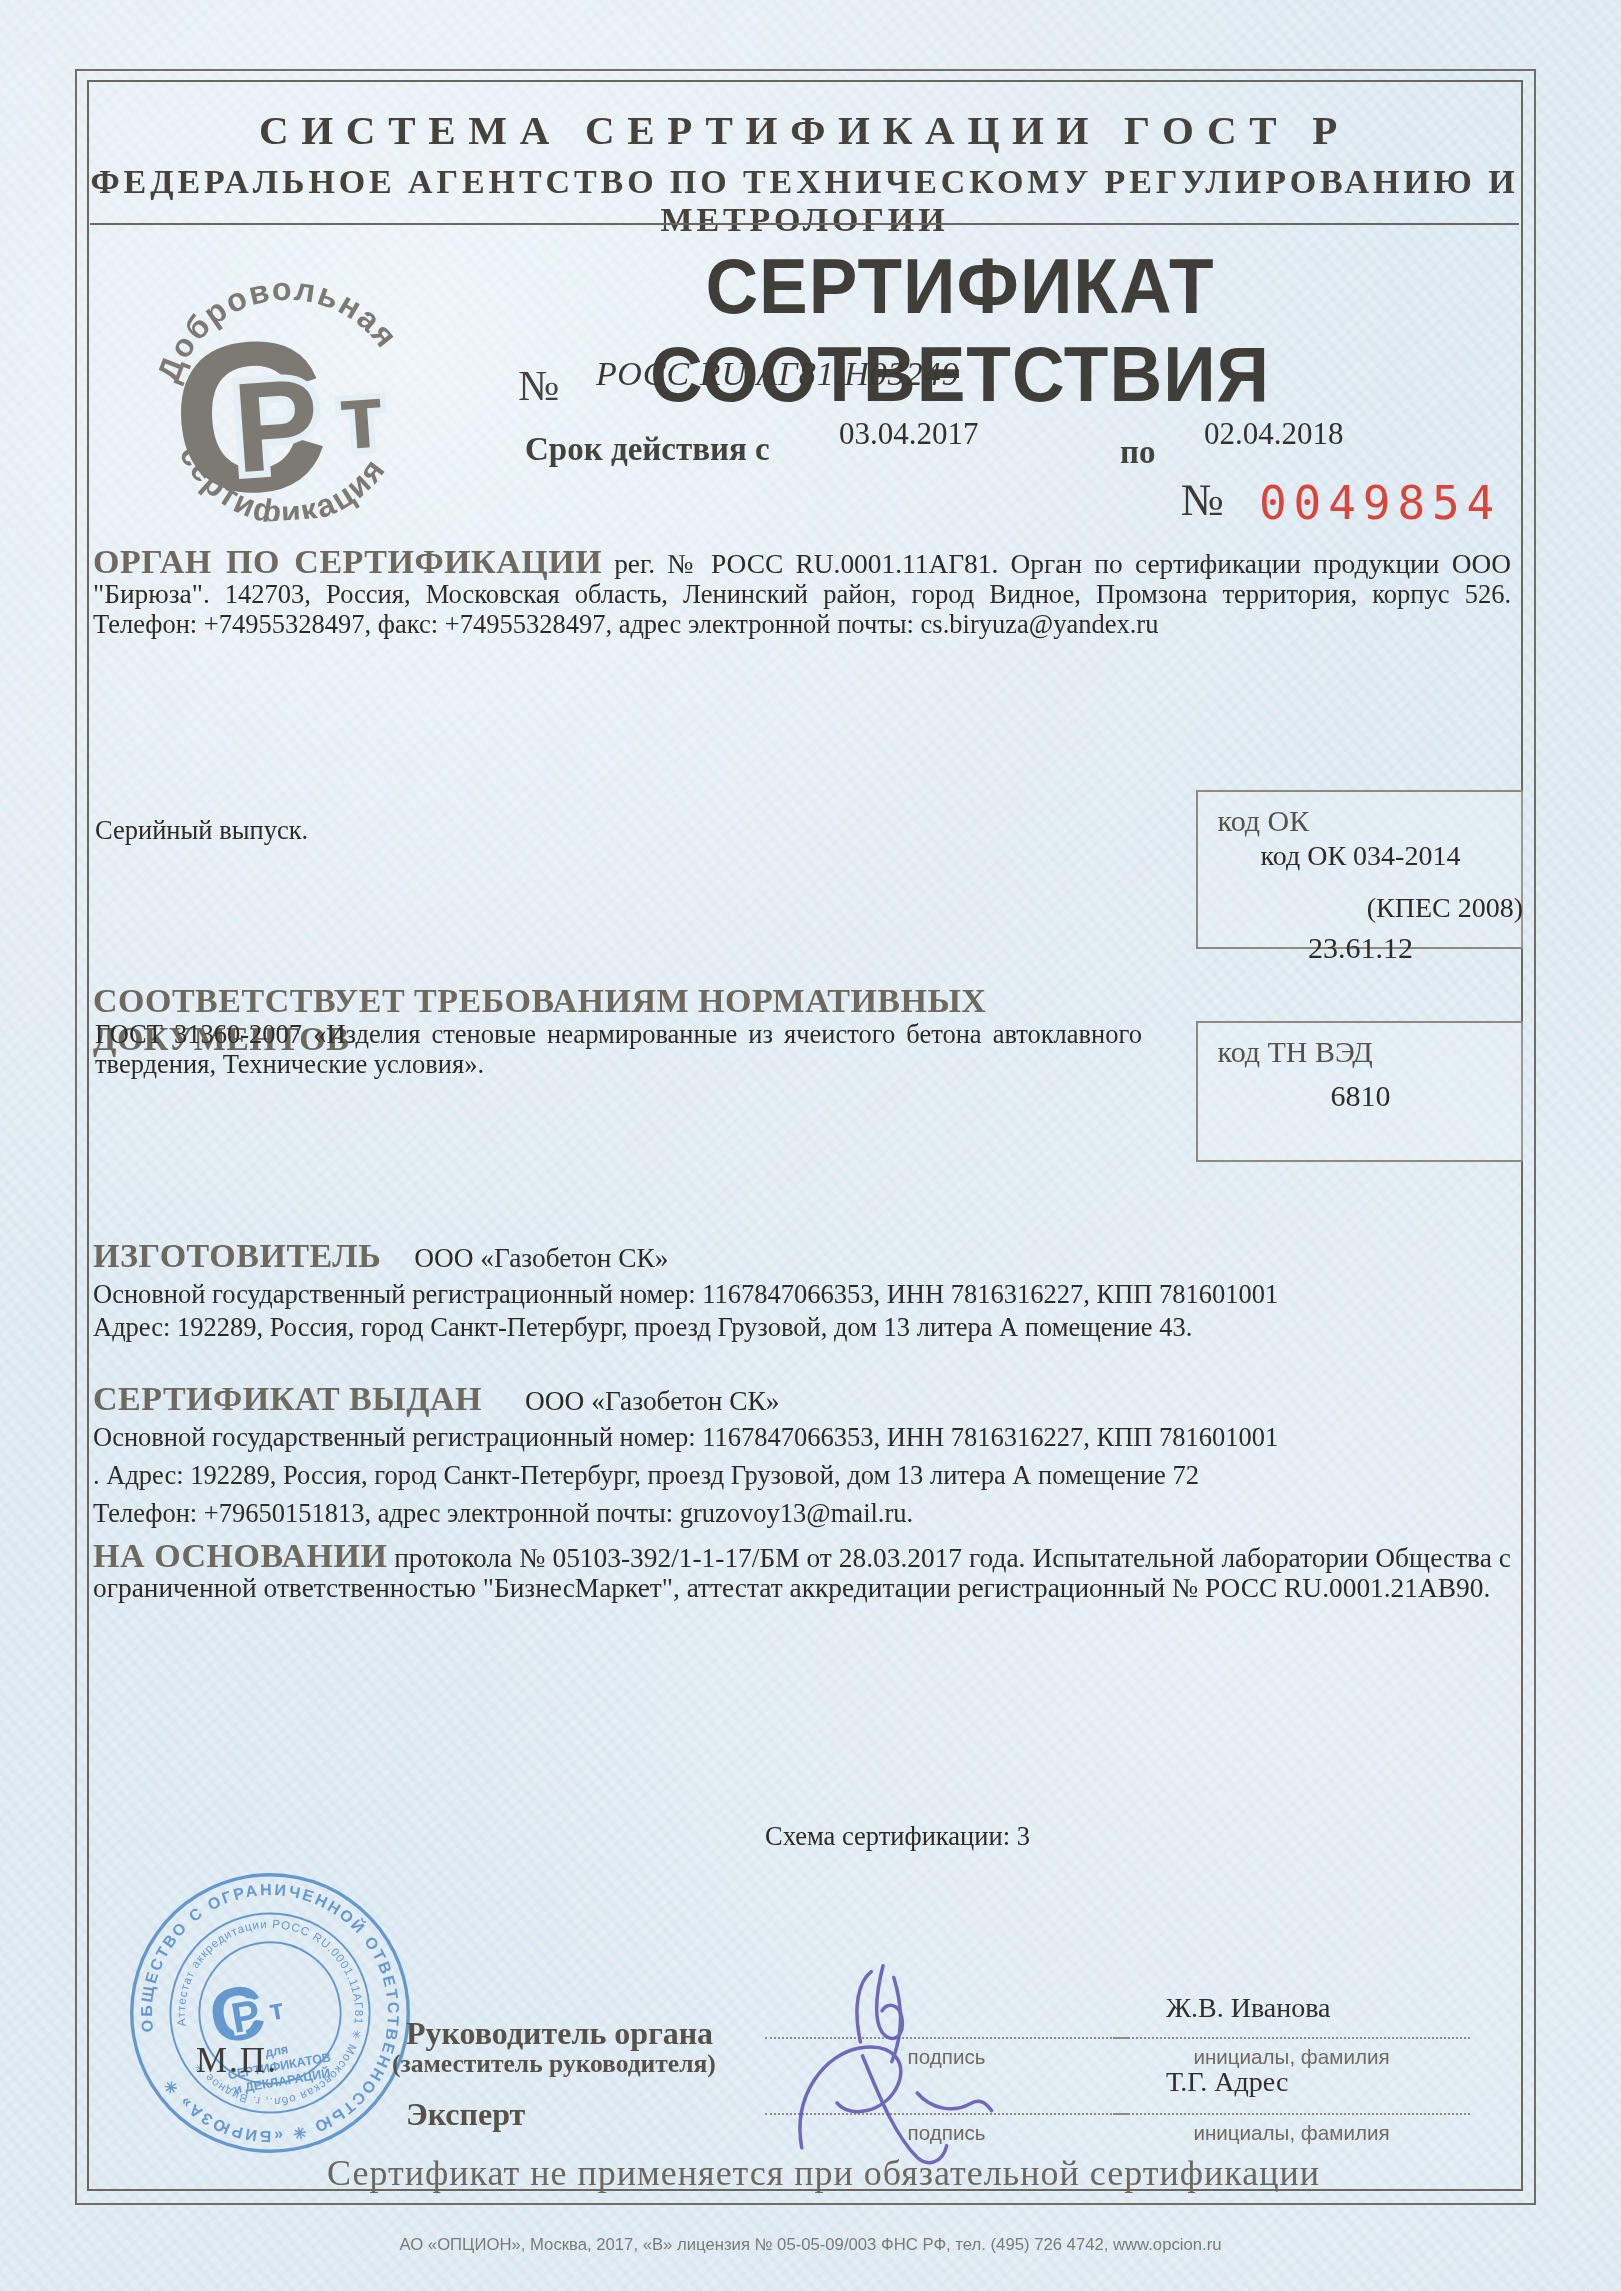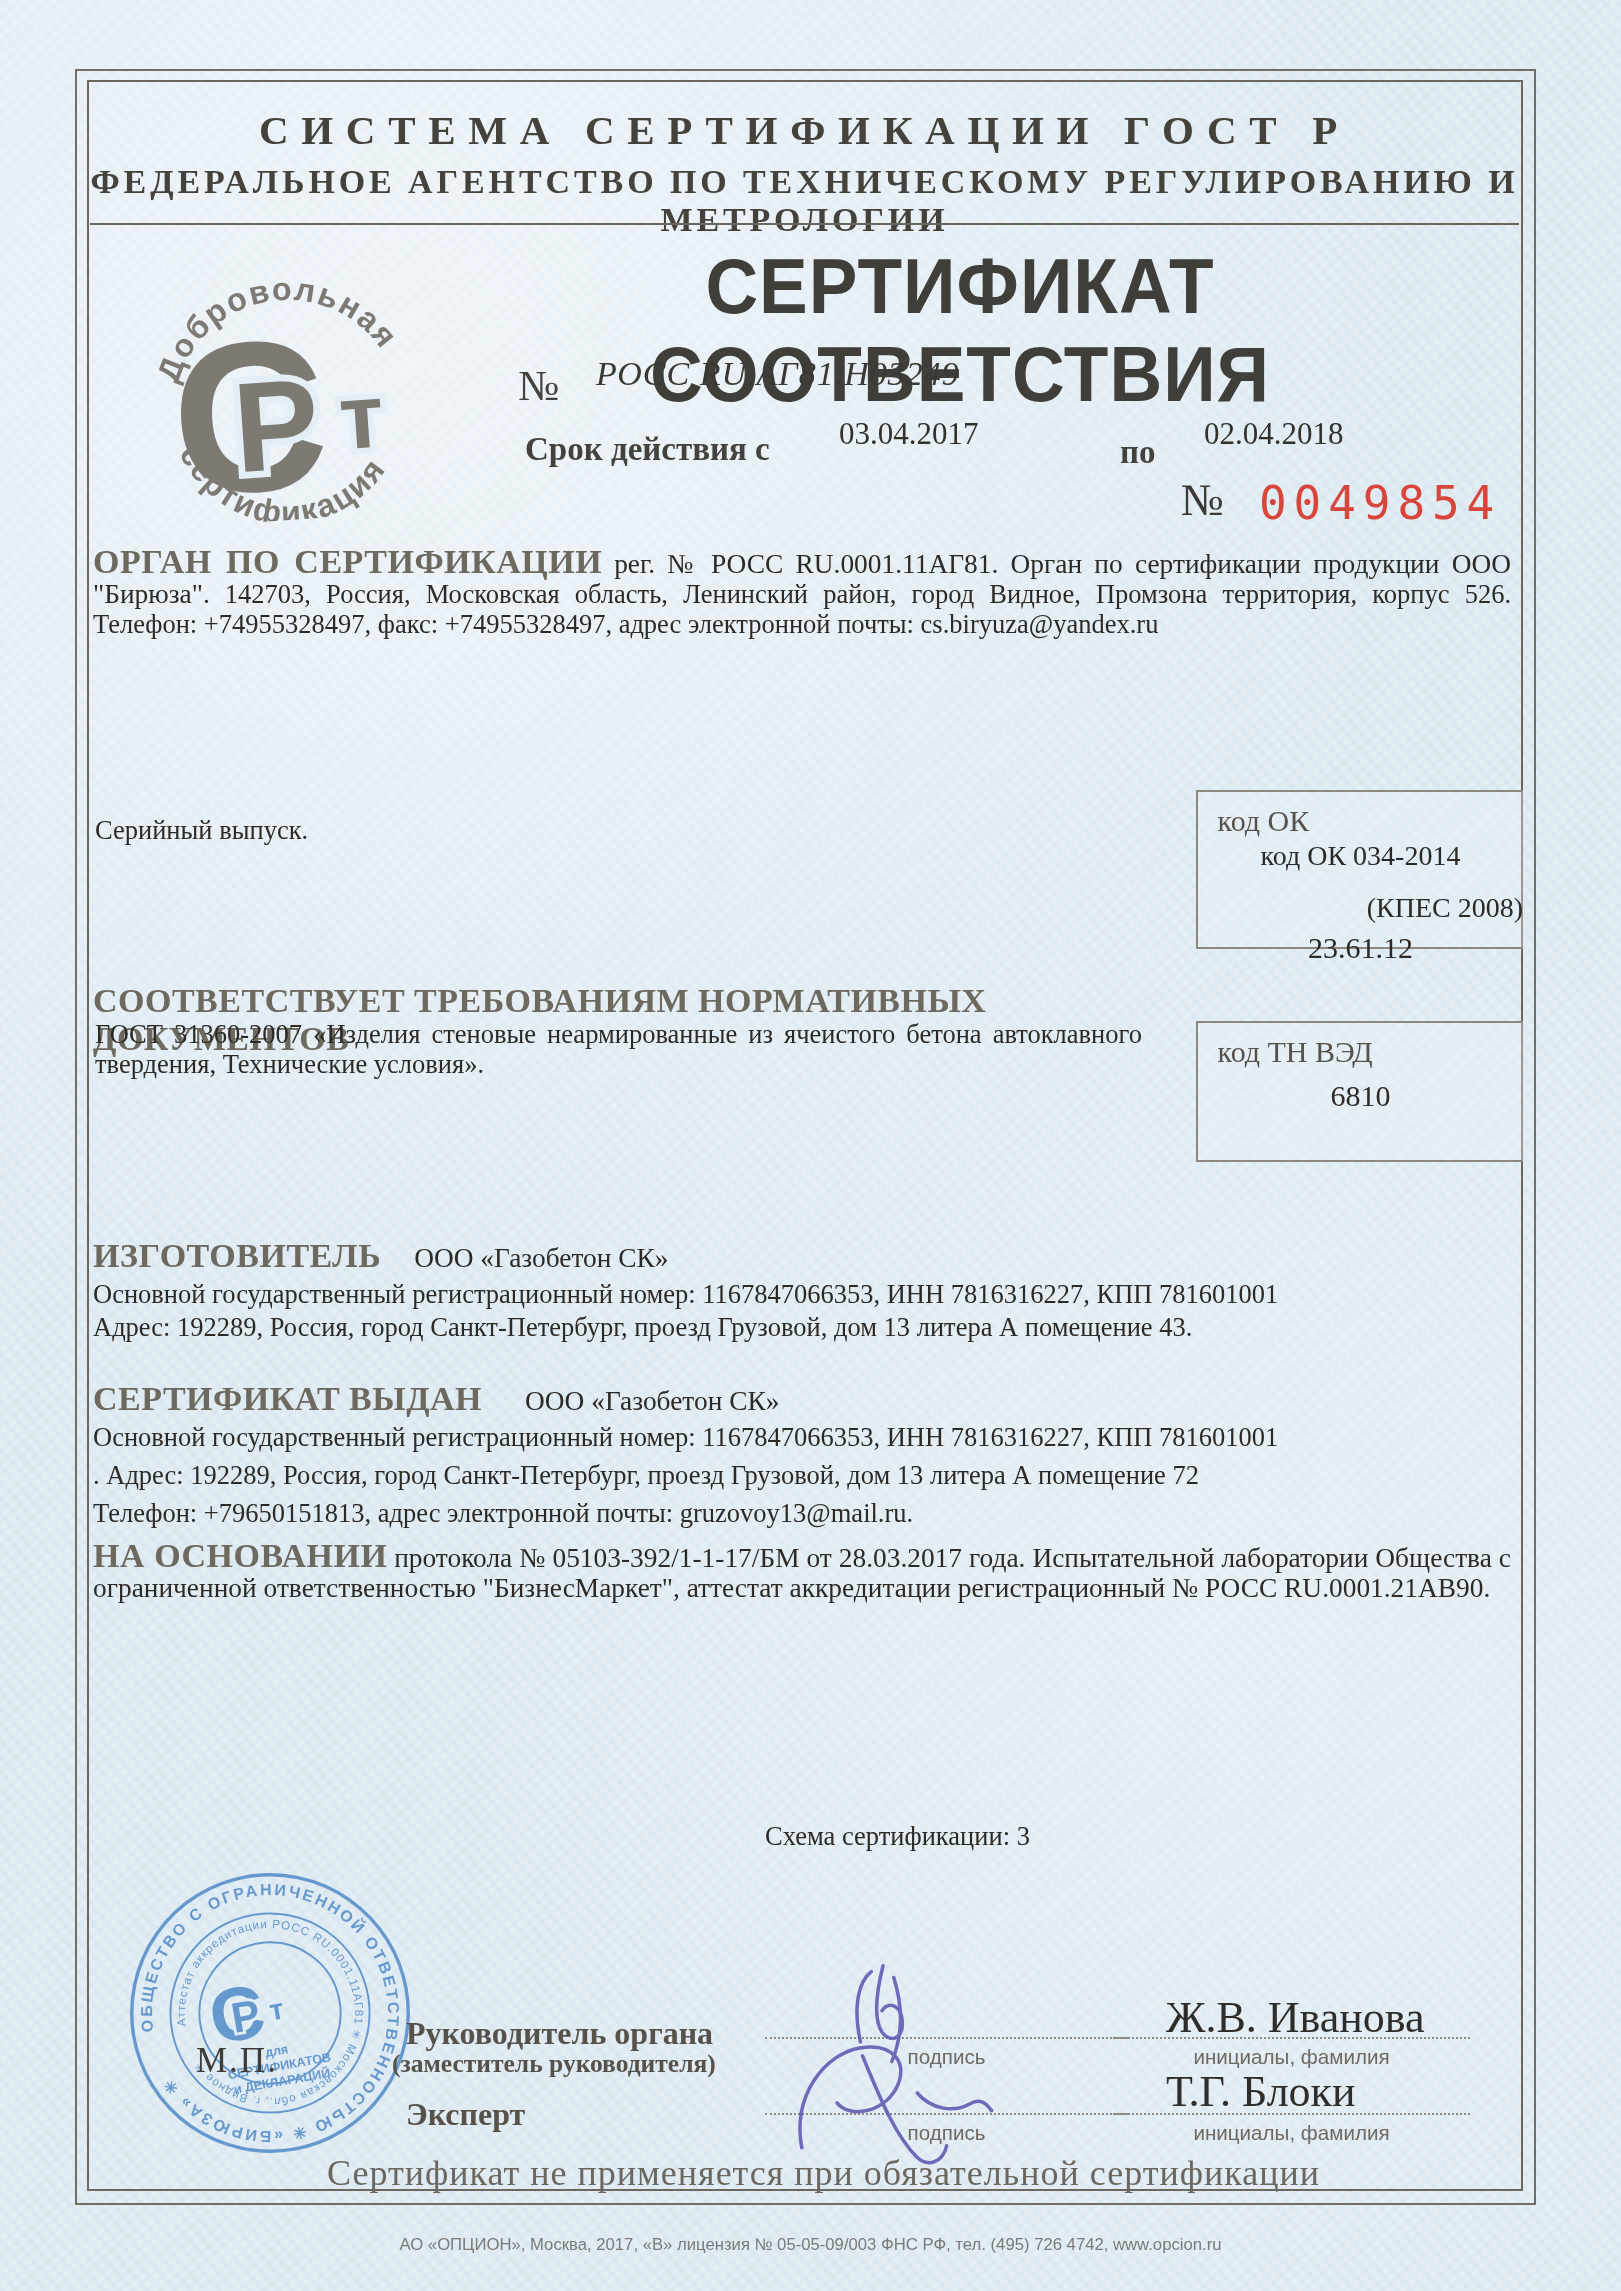--- a/index.html
+++ b/index.html
@@ -34,21 +34,21 @@
   .body-t{font-size:26.5px; line-height:30px; color:#2c2a26; text-align:justify;}
   .line-t{font-size:26.5px; color:#2c2a26;}
   .inline-t{font-size:27.4px; color:#2c2a26;}
   .code-box{border:2px solid #8d897e; border-right:none; background:rgba(236,244,249,.35);}
   .code-label{font-size:30px; color:#55524b;}
   .code-val{font-size:28px; color:#2c2a26;}
   .dotline{border-bottom:2px dotted #8f8b82; height:0;}
   .caption{font-family:"Liberation Sans", sans-serif; font-size:20.6px; color:#6e6a62;}
   .role{font-size:32px; font-weight:bold; color:#56524a;}
   .role-note{font-size:25.5px; font-weight:bold; color:#56524a;}
-  .person{font-size:44px; color:#2f2d29;text-align:center;}
+  .person{font-size:28px; color:#2f2d29;text-align:center;}
   .mp{font-size:35px; color:#3f3d3a; letter-spacing:2px;}
   .note{left:147px; top:2152px; width:1353px; text-align:center;
         font-size:36px; color:#6b675f; letter-spacing:1px;}
   .imprint{left:90px; top:2235px; width:1441px; text-align:center;
         font-family:"Liberation Sans", sans-serif; font-size:16.7px; color:#7a7a78;}
   svg text{font-family:"Liberation Sans", sans-serif;}
 </style>
 </head>
 <body>
 
@@ -162,21 +162,21 @@
   <div class="abs role-note" style="left:392px; top:2049px;">(заместитель руководителя)</div>
   <div class="abs dotline" style="left:765px; top:2037px; width:363px;"></div>
   <div class="abs caption" style="left:765px; top:2045px; width:363px; text-align:center;">подпись</div>
   <div class="abs person" style="left:1166px; top:1992px;">Ж.В. Иванова</div>
   <div class="abs dotline" style="left:1113px; top:2037px; width:357px;"></div>
   <div class="abs caption" style="left:1113px; top:2045px; width:357px; text-align:center;">инициалы, фамилия</div>
 
   <div class="abs role" style="left:406px; top:2096px;">Эксперт</div>
   <div class="abs dotline" style="left:765px; top:2113px; width:363px;"></div>
   <div class="abs caption" style="left:765px; top:2121px; width:363px; text-align:center;">подпись</div>
-  <div class="abs person" style="left:1166px; top:2066px;">Т.Г. Блоки</div>
+  <div class="abs person" style="left:1166px; top:2066px;">Т.Г. Адрес</div>
   <div class="abs dotline" style="left:1113px; top:2113px; width:357px;"></div>
   <div class="abs caption" style="left:1113px; top:2121px; width:357px; text-align:center;">инициалы, фамилия</div>
 
   <svg class="abs" style="left:745px; top:1946px;" width="323" height="245" viewBox="0 0 330 250">
     <g fill="none" stroke="#5b53b0" stroke-width="3.6" stroke-linecap="round" opacity=".85">
       <path d="M118,98 C110,62 116,36 129,26"></path>
       <path d="M141,20 C134,48 131,74 140,88 C150,101 164,93 160,72 C157,59 146,57 140,66"></path>
       <path d="M152,32 C160,58 163,86 150,118"></path>
       <path d="M58,206 C48,152 82,110 117,104 C153,98 168,121 154,146 C141,169 108,177 94,160"></path>
       <path d="M120,112 C136,150 152,192 176,216 C187,226 202,221 206,204"></path>

